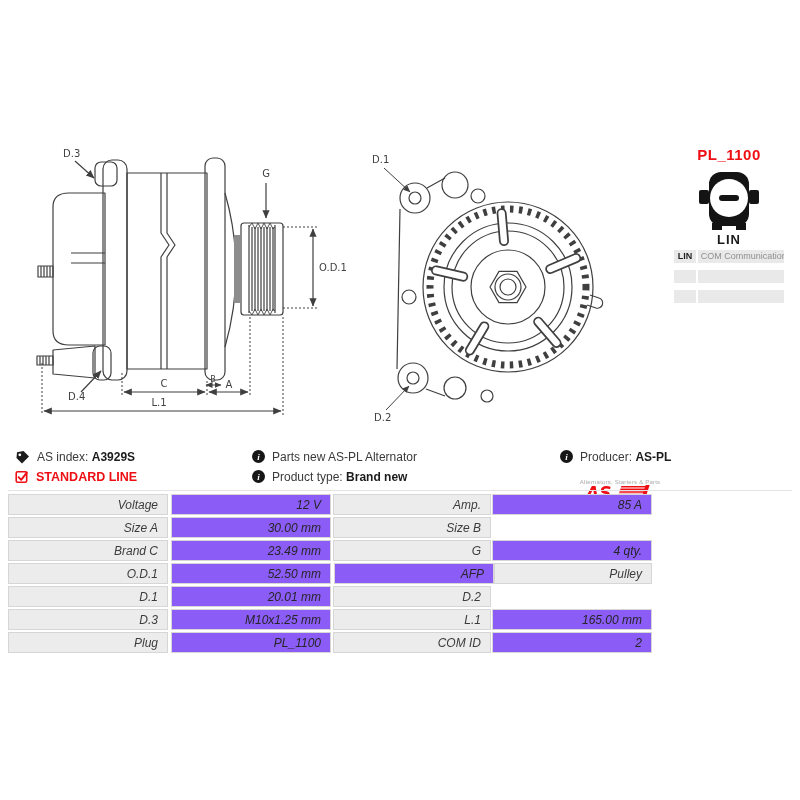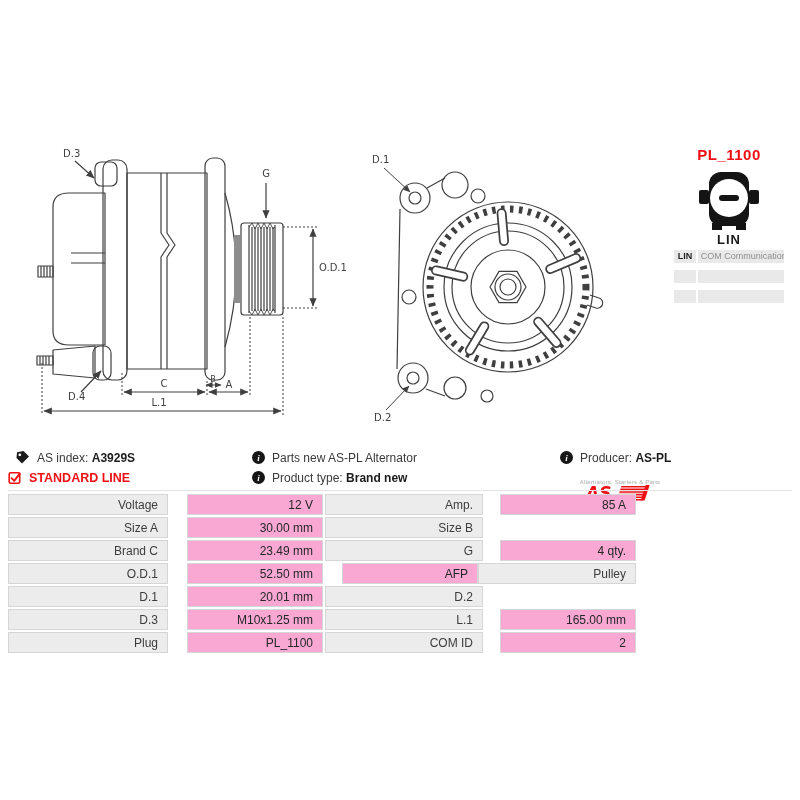--- a/index.html
+++ b/index.html
@@ -18,40 +18,40 @@
   .plug-pin-label{position:absolute;left:697px;top:232px;width:64px;text-align:center;
                   font-size:13px;font-weight:bold;color:#1a1a1a;letter-spacing:1px;}
   .comm-table{position:absolute;left:674px;top:250px;width:110px;}
   .comm-row{display:flex;margin-bottom:7px;height:13px;}
   .comm-key{width:22px;background:#e9e9e9;font-size:9px;font-weight:bold;color:#222;
             text-align:center;line-height:13px;}
   .comm-val{width:84px;margin-left:2px;background:#e9e9e9;font-size:9px;color:#8f8f8f;
             line-height:13px;padding-left:3px;white-space:nowrap;overflow:hidden;}
 
   
-  .info-item{position:absolute;display:flex;align-items:center;gap:7px;height:15px;
+  .info-item{position:absolute;display:flex;gap:7px;height:15px;
              font-size:12px;color:#3a3a3a;white-space:nowrap;}
   .info-item b{color:#1c1c1c;}
   .info-icon{width:13px;height:13px;border-radius:50%;background:#161616;color:#fff;
              font-size:9px;font-weight:bold;display:flex;align-items:center;
              justify-content:center;flex:0 0 auto;font-family:"Liberation Serif",serif;font-style:italic;}
   .standard-line{color:#ee0f14;font-weight:bold;font-size:12.5px;}
   .logo-wrap{position:absolute;left:584px;top:484px;}
   .logo-tagline{position:absolute;left:570px;top:479px;width:100px;text-align:center;
                 font-size:6px;color:#a9a9a9;letter-spacing:.2px;}
 
   .divider{position:absolute;left:8px;top:490px;width:784px;height:1px;background:#e4e4e4;}
 
   
   .spec-table{position:absolute;left:8px;top:494px;}
-  .spec-row{display:flex;margin-bottom:2px;}
+  .spec-row{display:flex;margin-bottom:2px;font-style:italic;}
   .spec-cell{height:21px;line-height:21px;font-size:12px;border:1px solid #d6d6d6;
              text-align:right;padding-right:9px;box-sizing:border-box;}
   .spec-label{background:#ececec;color:#3c3c3c;width:160px;}
-  .spec-value{background:#f9a8d4;color:#262626;margin-left:17px;width:136px;}
+  .spec-value{background:#8b5cf6;color:#262626;margin-left:1px;width:160px;}
   .spec-cell.c2{margin-right:2px;}
 </style>
 </head>
 <body>
 
 <div class="canvas">
 
   <svg class="side-view" width="330" height="300" viewBox="0 0 330 300" fill="none" stroke="#3f3f3f" stroke-width="1.2" stroke-linejoin="round">
     <defs>
       <marker id="arr" markerWidth="9" markerHeight="8" refX="6.5" refY="3" orient="auto-start-reverse">
@@ -209,21 +209,21 @@
   <div class="info-item" style="left:560px;top:450px;">
     <span class="info-icon">
         <span>i</span>
       </span>
     <span>
       <span>Producer:</span>
       <b>AS-PL</b>
     </span>
   </div>
 
-  <div class="info-item" style="left:8px;top:470px;">
+  <div class="info-item" style="left:15px;top:470px;">
     <svg width="14" height="14" viewBox="0 0 14 14">
       <rect x="1.2" y="1.8" width="10.5" height="10.5" rx="1.5" fill="none" stroke="#ee0f14" stroke-width="1.6"></rect>
       <path d="M3.6,7.2 L6.2,9.8 L11.8,2.6" fill="none" stroke="#ee0f14" stroke-width="1.9" stroke-linecap="round" stroke-linejoin="round"></path>
     </svg>
     <span class="standard-line">STANDARD LINE</span>
   </div>
 
   <div class="info-item" style="left:252px;top:470px;">
     <span class="info-icon">
         <span>i</span>

